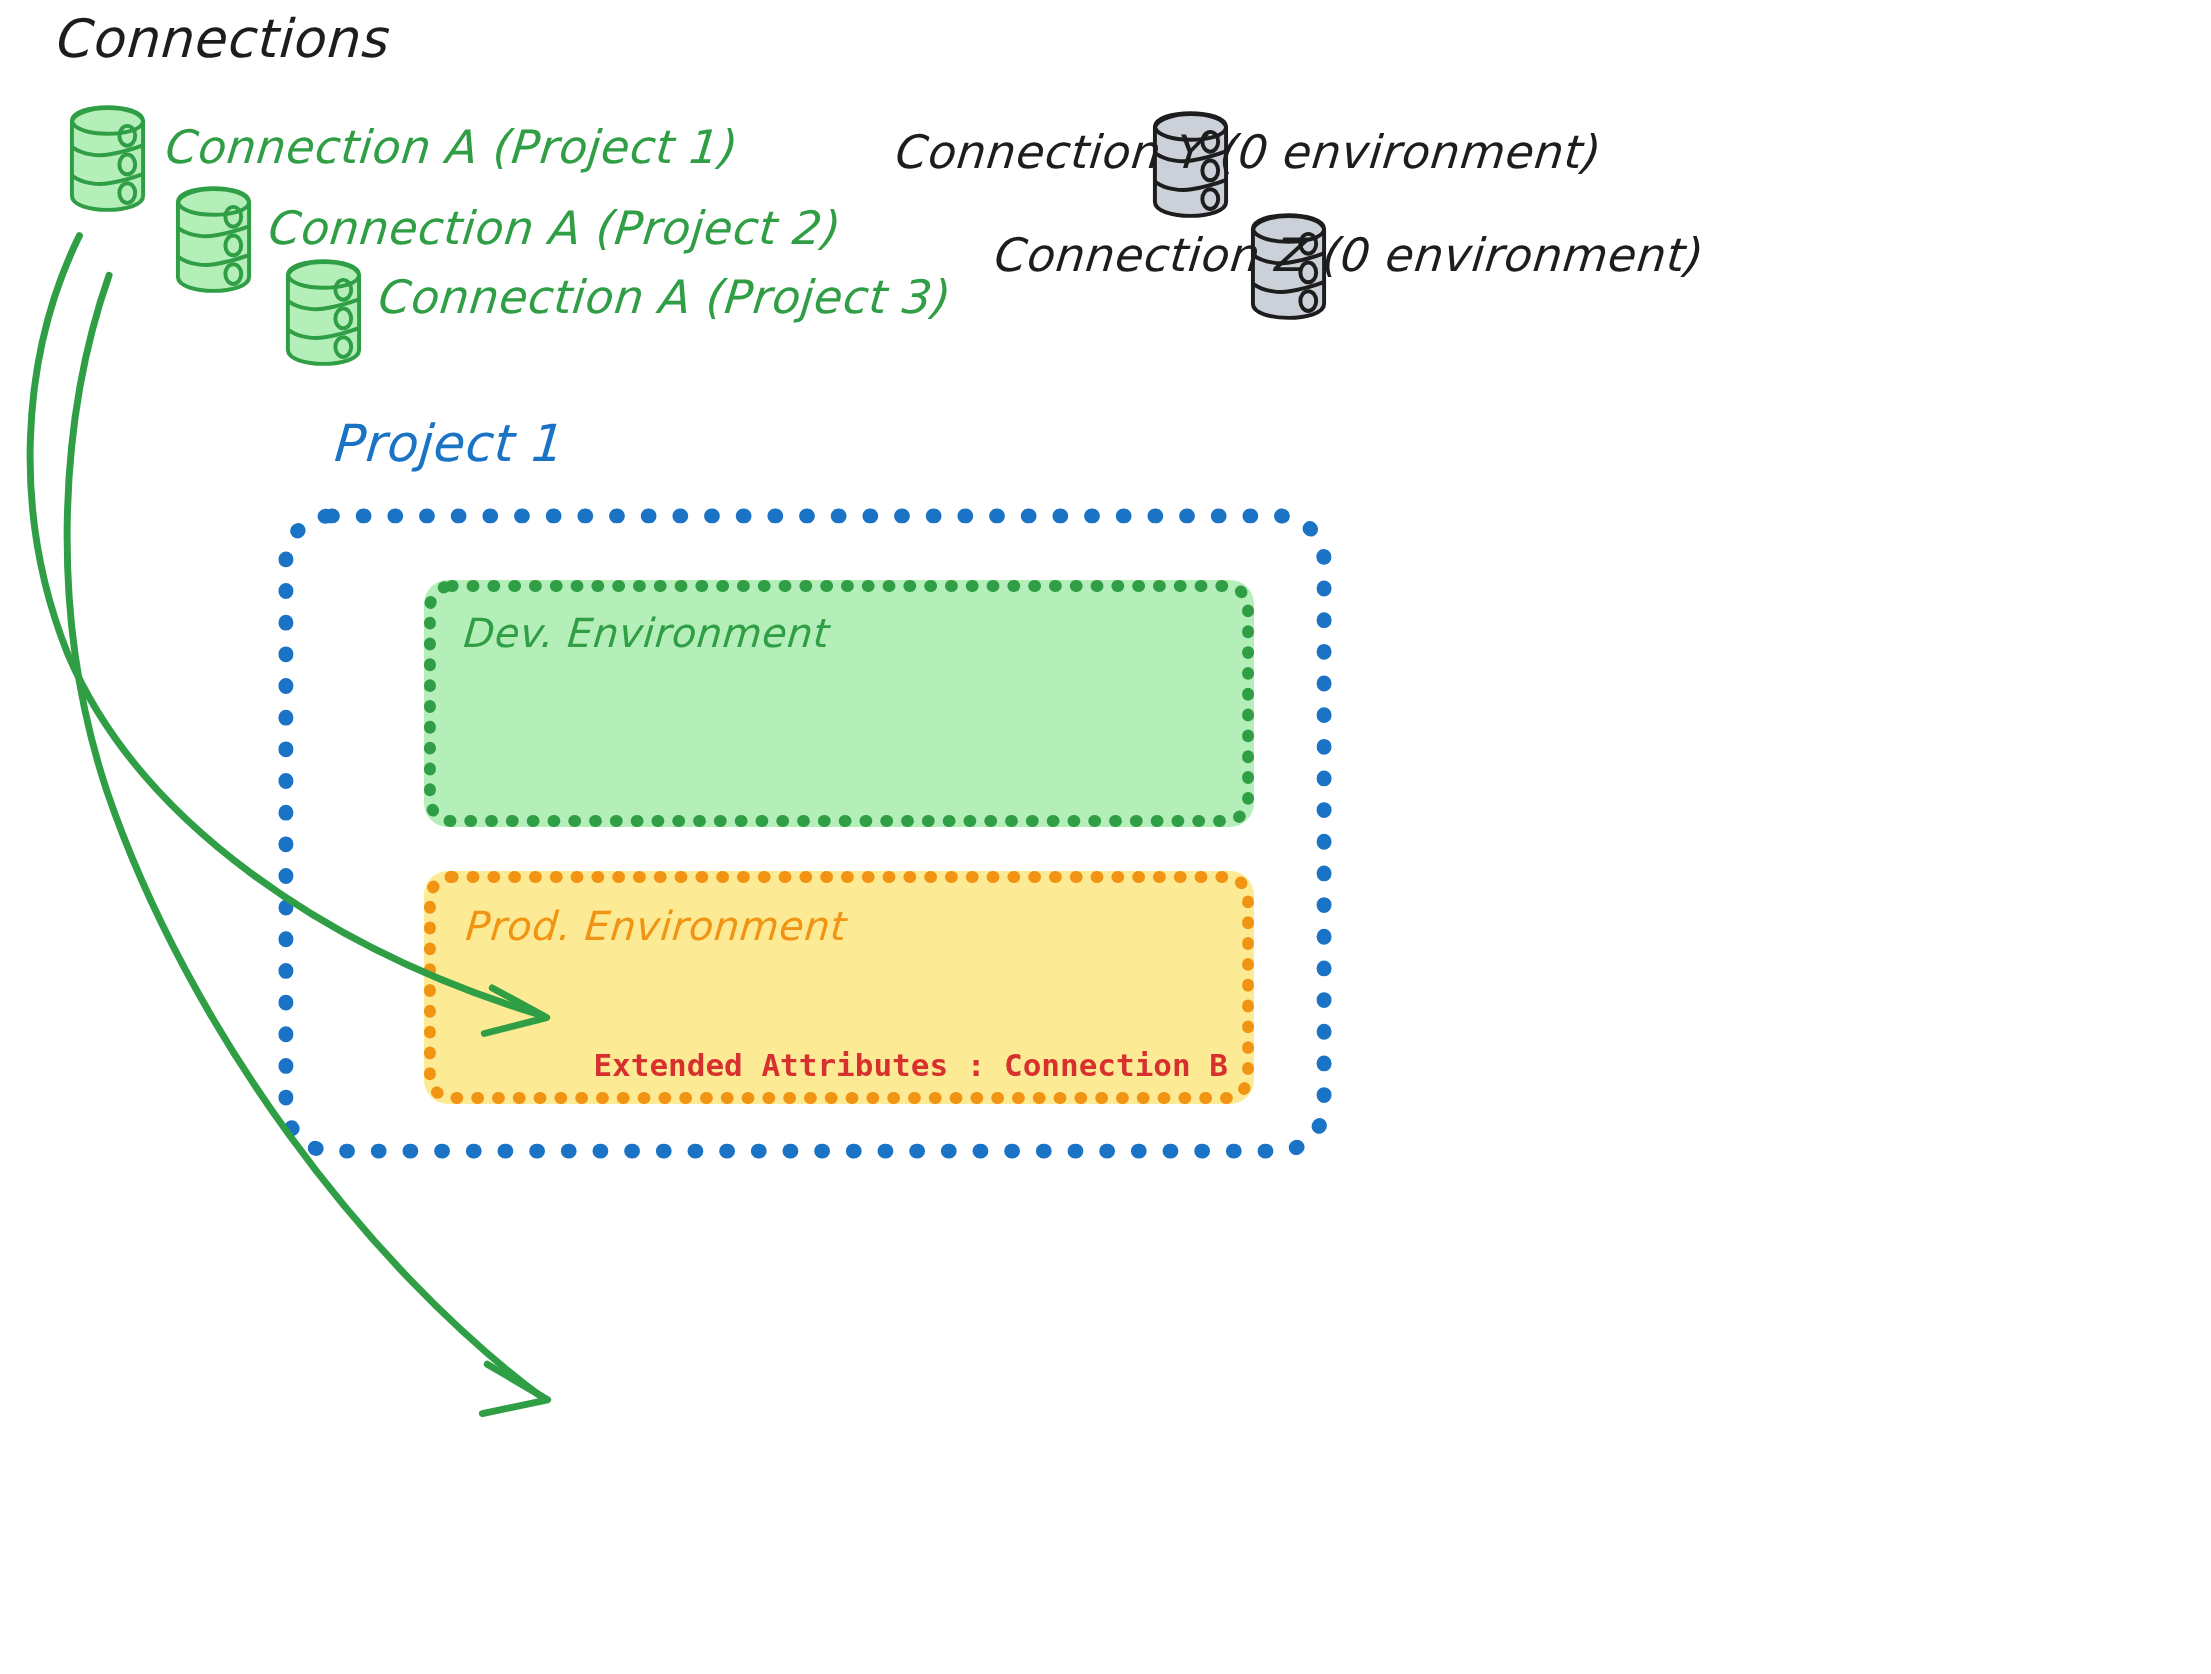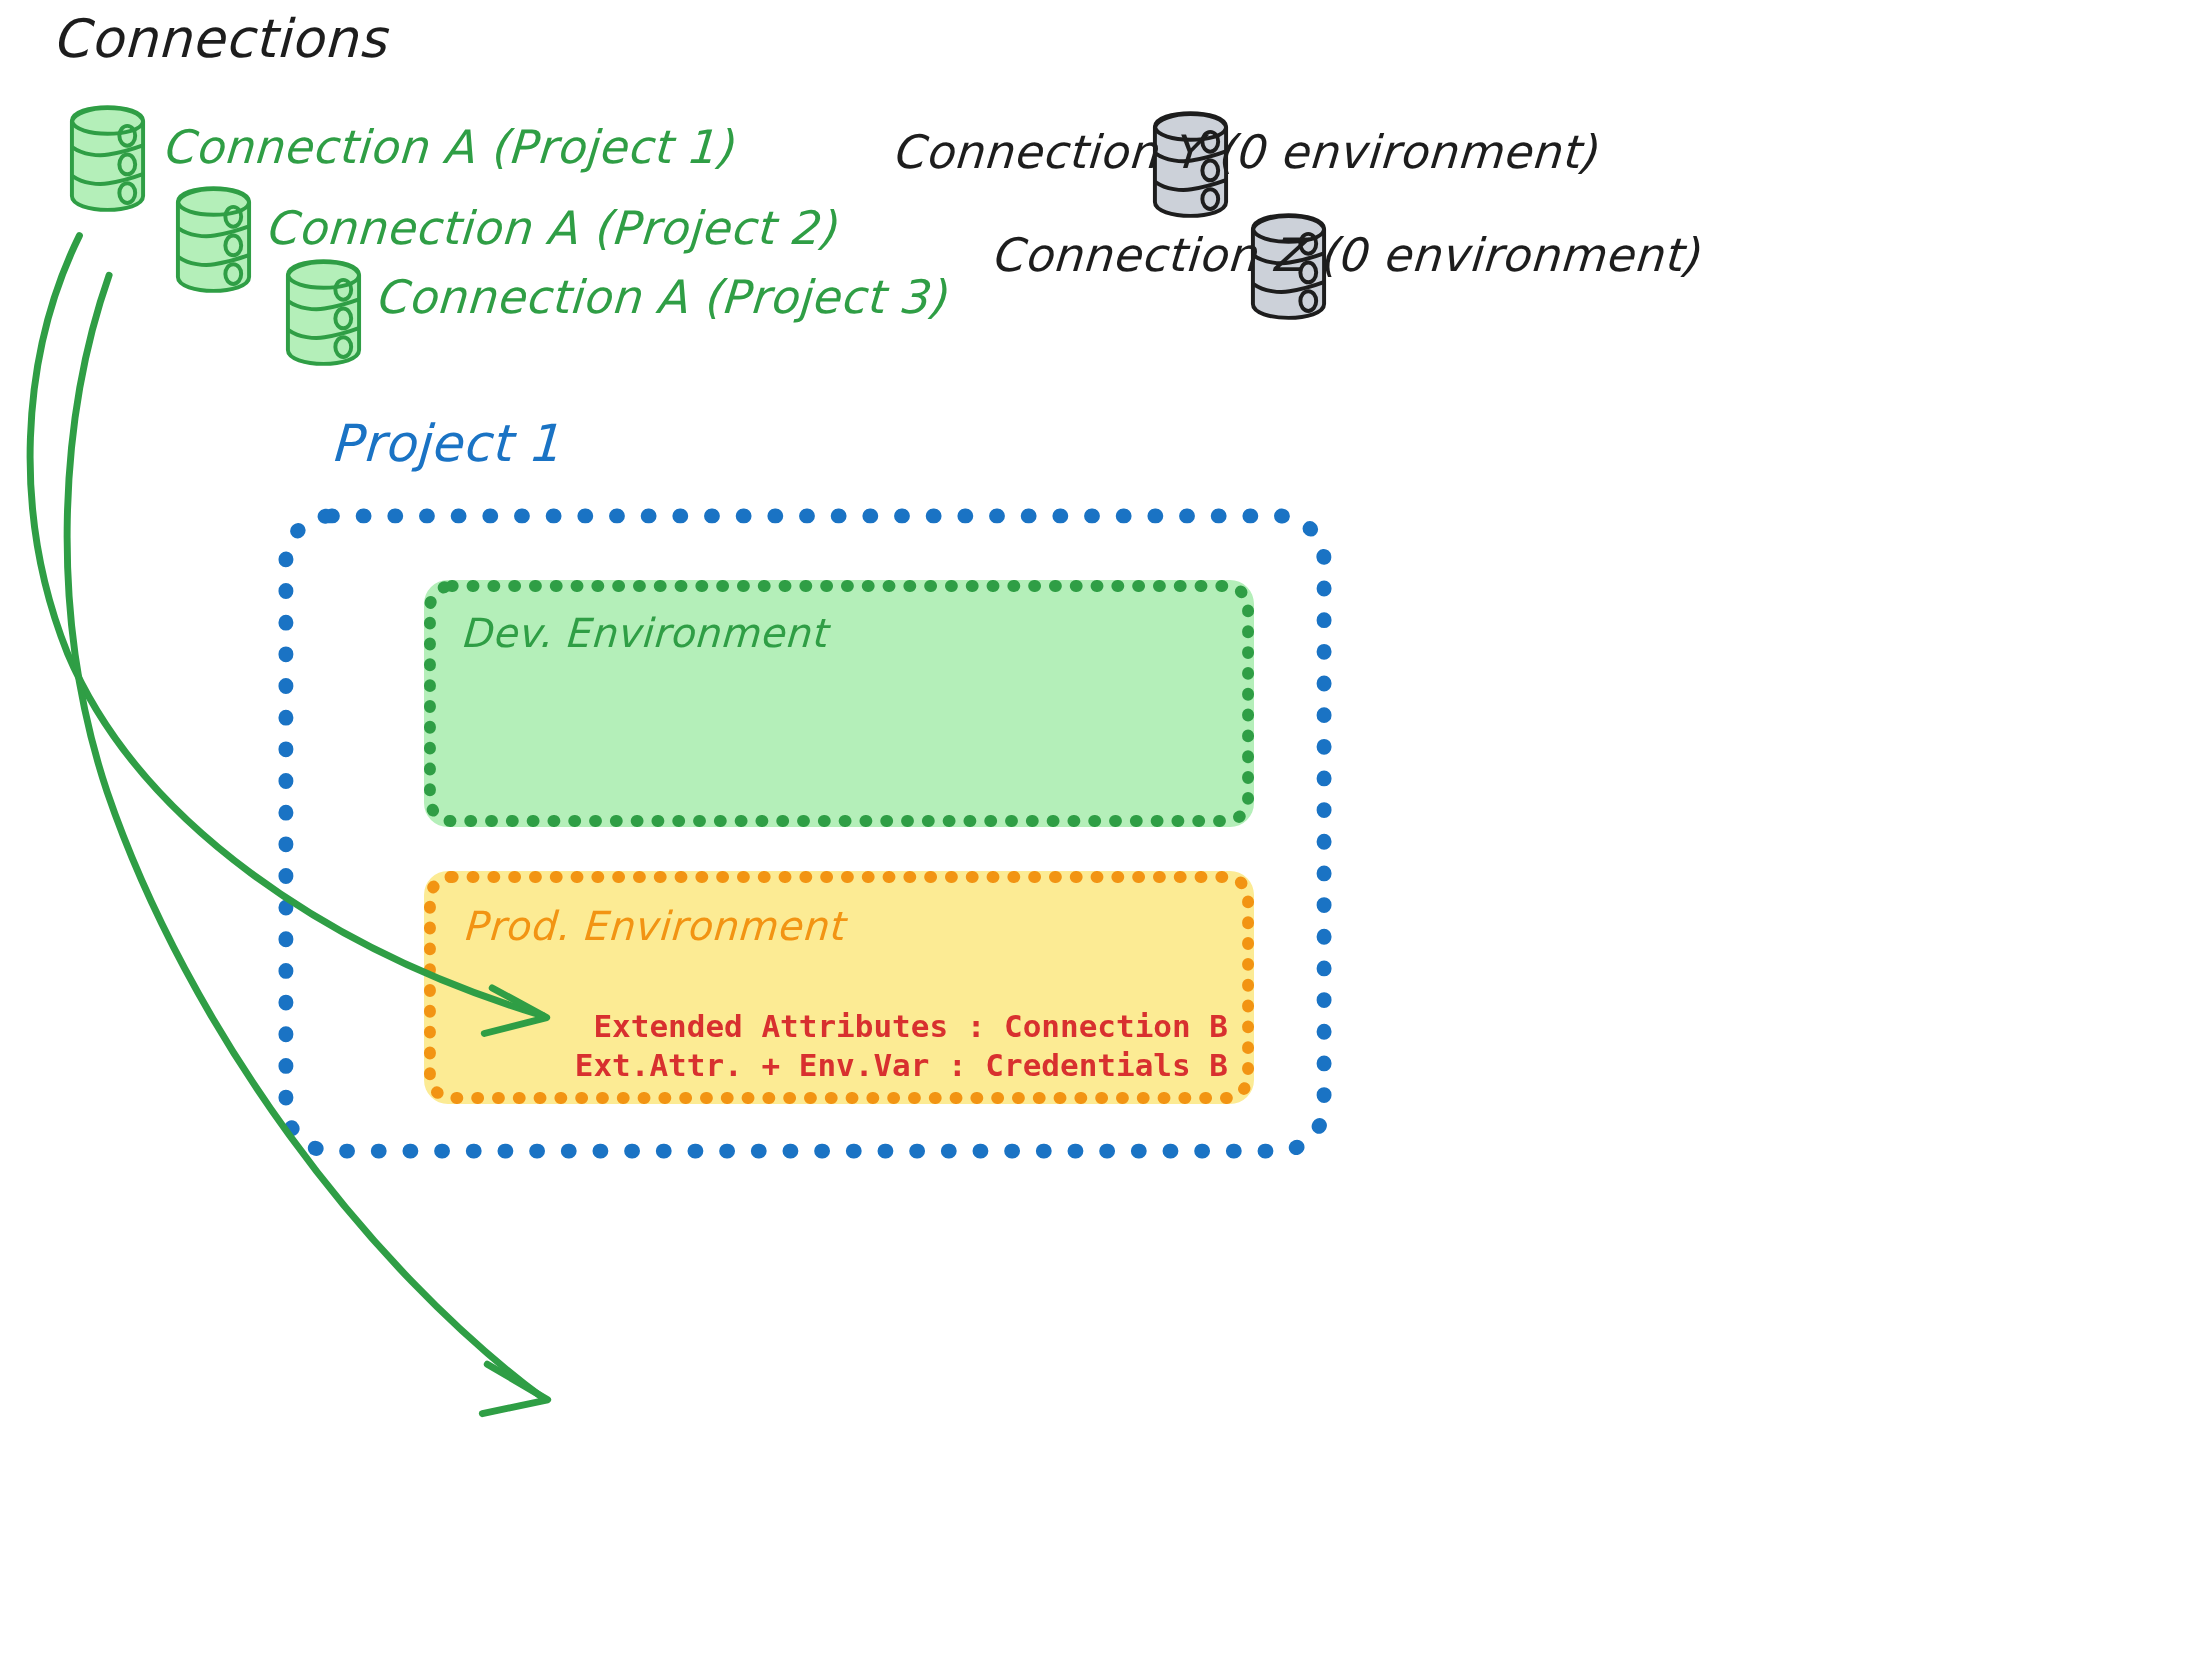--- a/index.html
+++ b/index.html
@@ -230,21 +230,20 @@
     <div class="box-heading hand" id="dev-heading">Dev. Environment</div>
   </div>
 
   <div class="box" id="prod-box">
     <svg class="layer" style="width:830px;height:233px;" viewBox="0 0 838 235" width="830" height="233" preserveAspectRatio="none">
       <rect x="6" y="6" width="826" height="223" rx="22" ry="22" fill="none" stroke="#f29413" stroke-width="12" stroke-linecap="round" stroke-dasharray="1 20"></rect>
     </svg>
     <div class="box-heading hand" id="prod-heading">Prod. Environment</div>
     <div class="kv-block mono" id="prod-kv">
       <div>Extended Attributes : Connection B</div>
-      <div>Ext.Attr. + Env.Var : Credentials B</div>
     </div>
   </div>
 
   <svg class="layer" viewBox="0 0 2234 1691">
 
     <g>
       <path d="M 80,238 C 20,360 12,520 68,660 C 140,830 330,960 548,1026" fill="none" stroke="#2f9e45" stroke-width="7" stroke-linecap="round"></path>
       <path d="M 497,998 L 552,1028 L 489,1044" fill="none" stroke="#2f9e45" stroke-width="7" stroke-linecap="round" stroke-linejoin="round"></path>
     </g>
 

